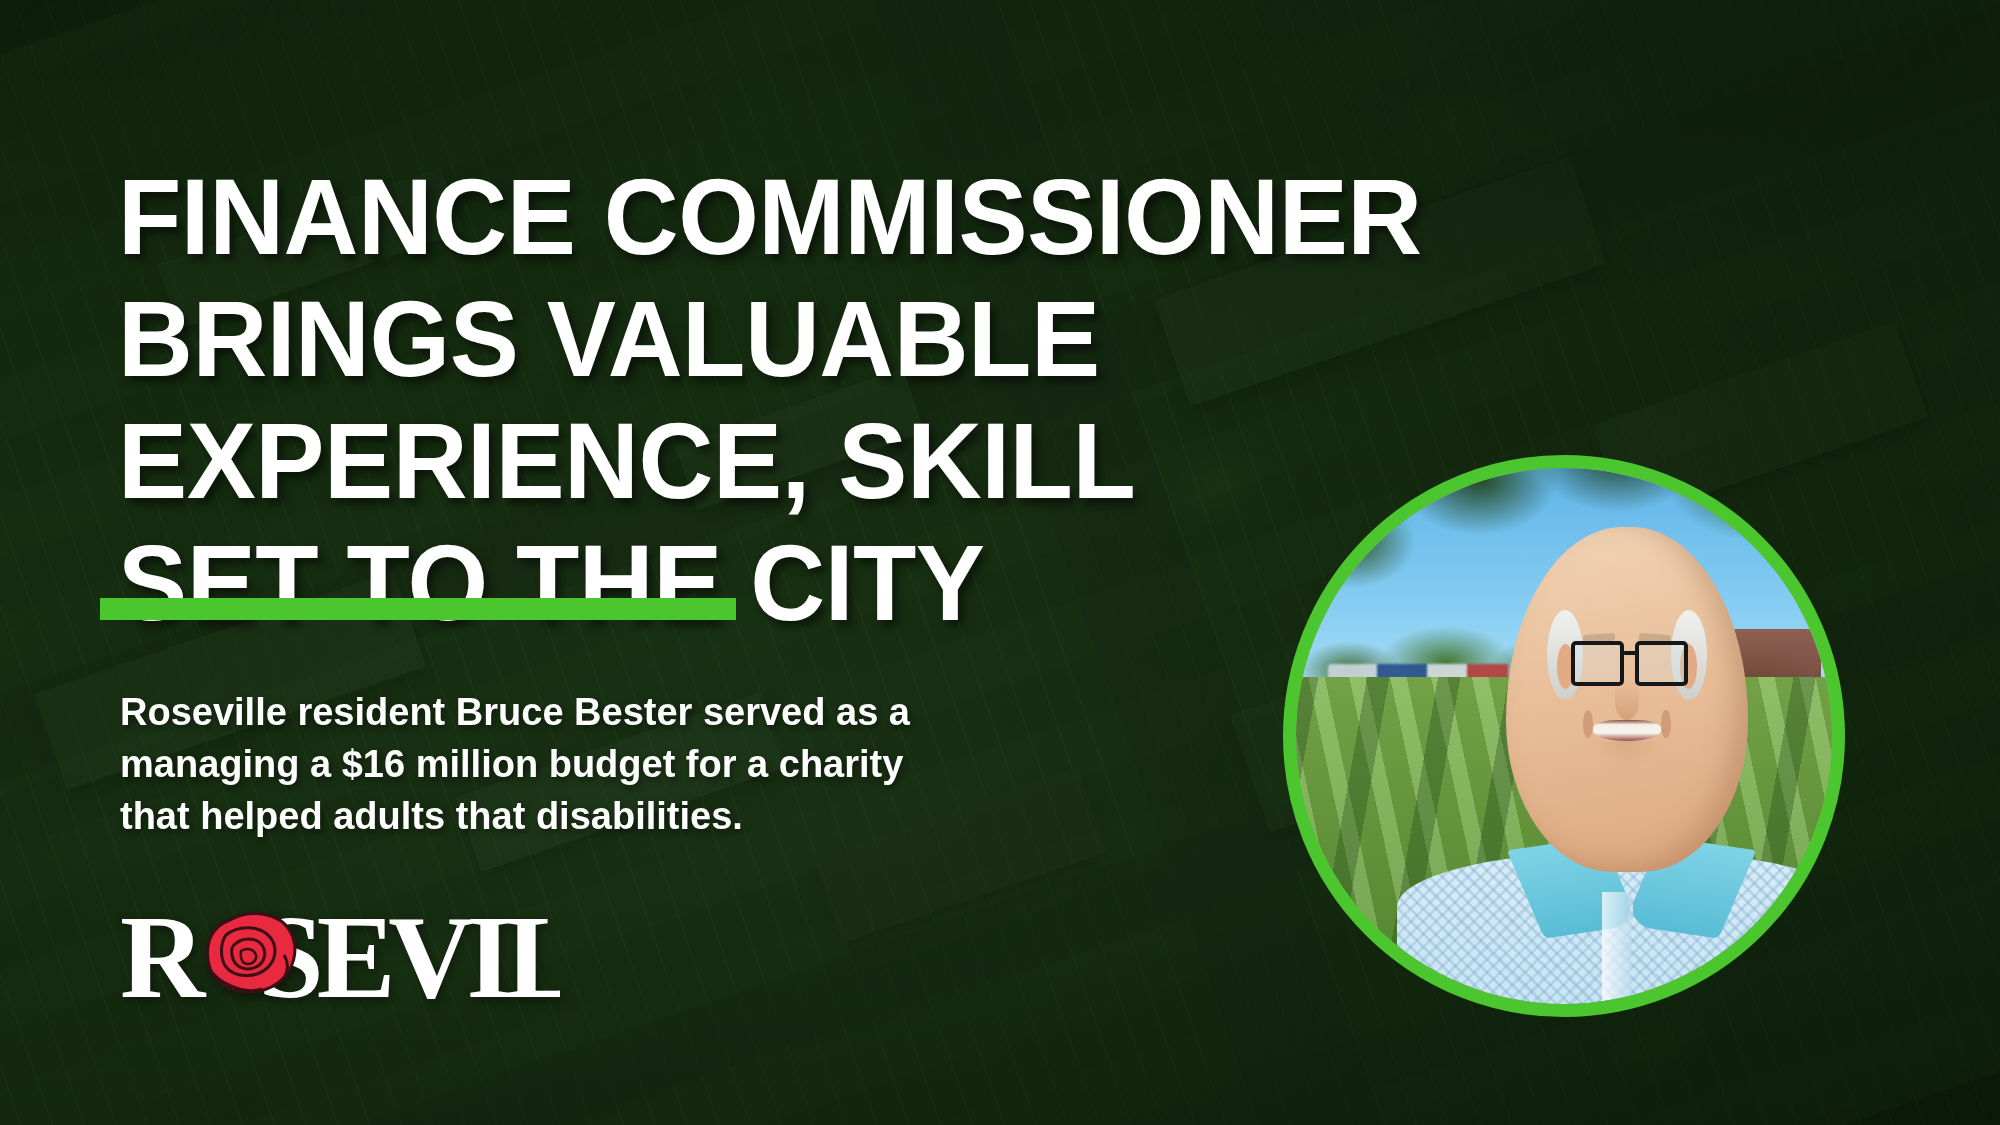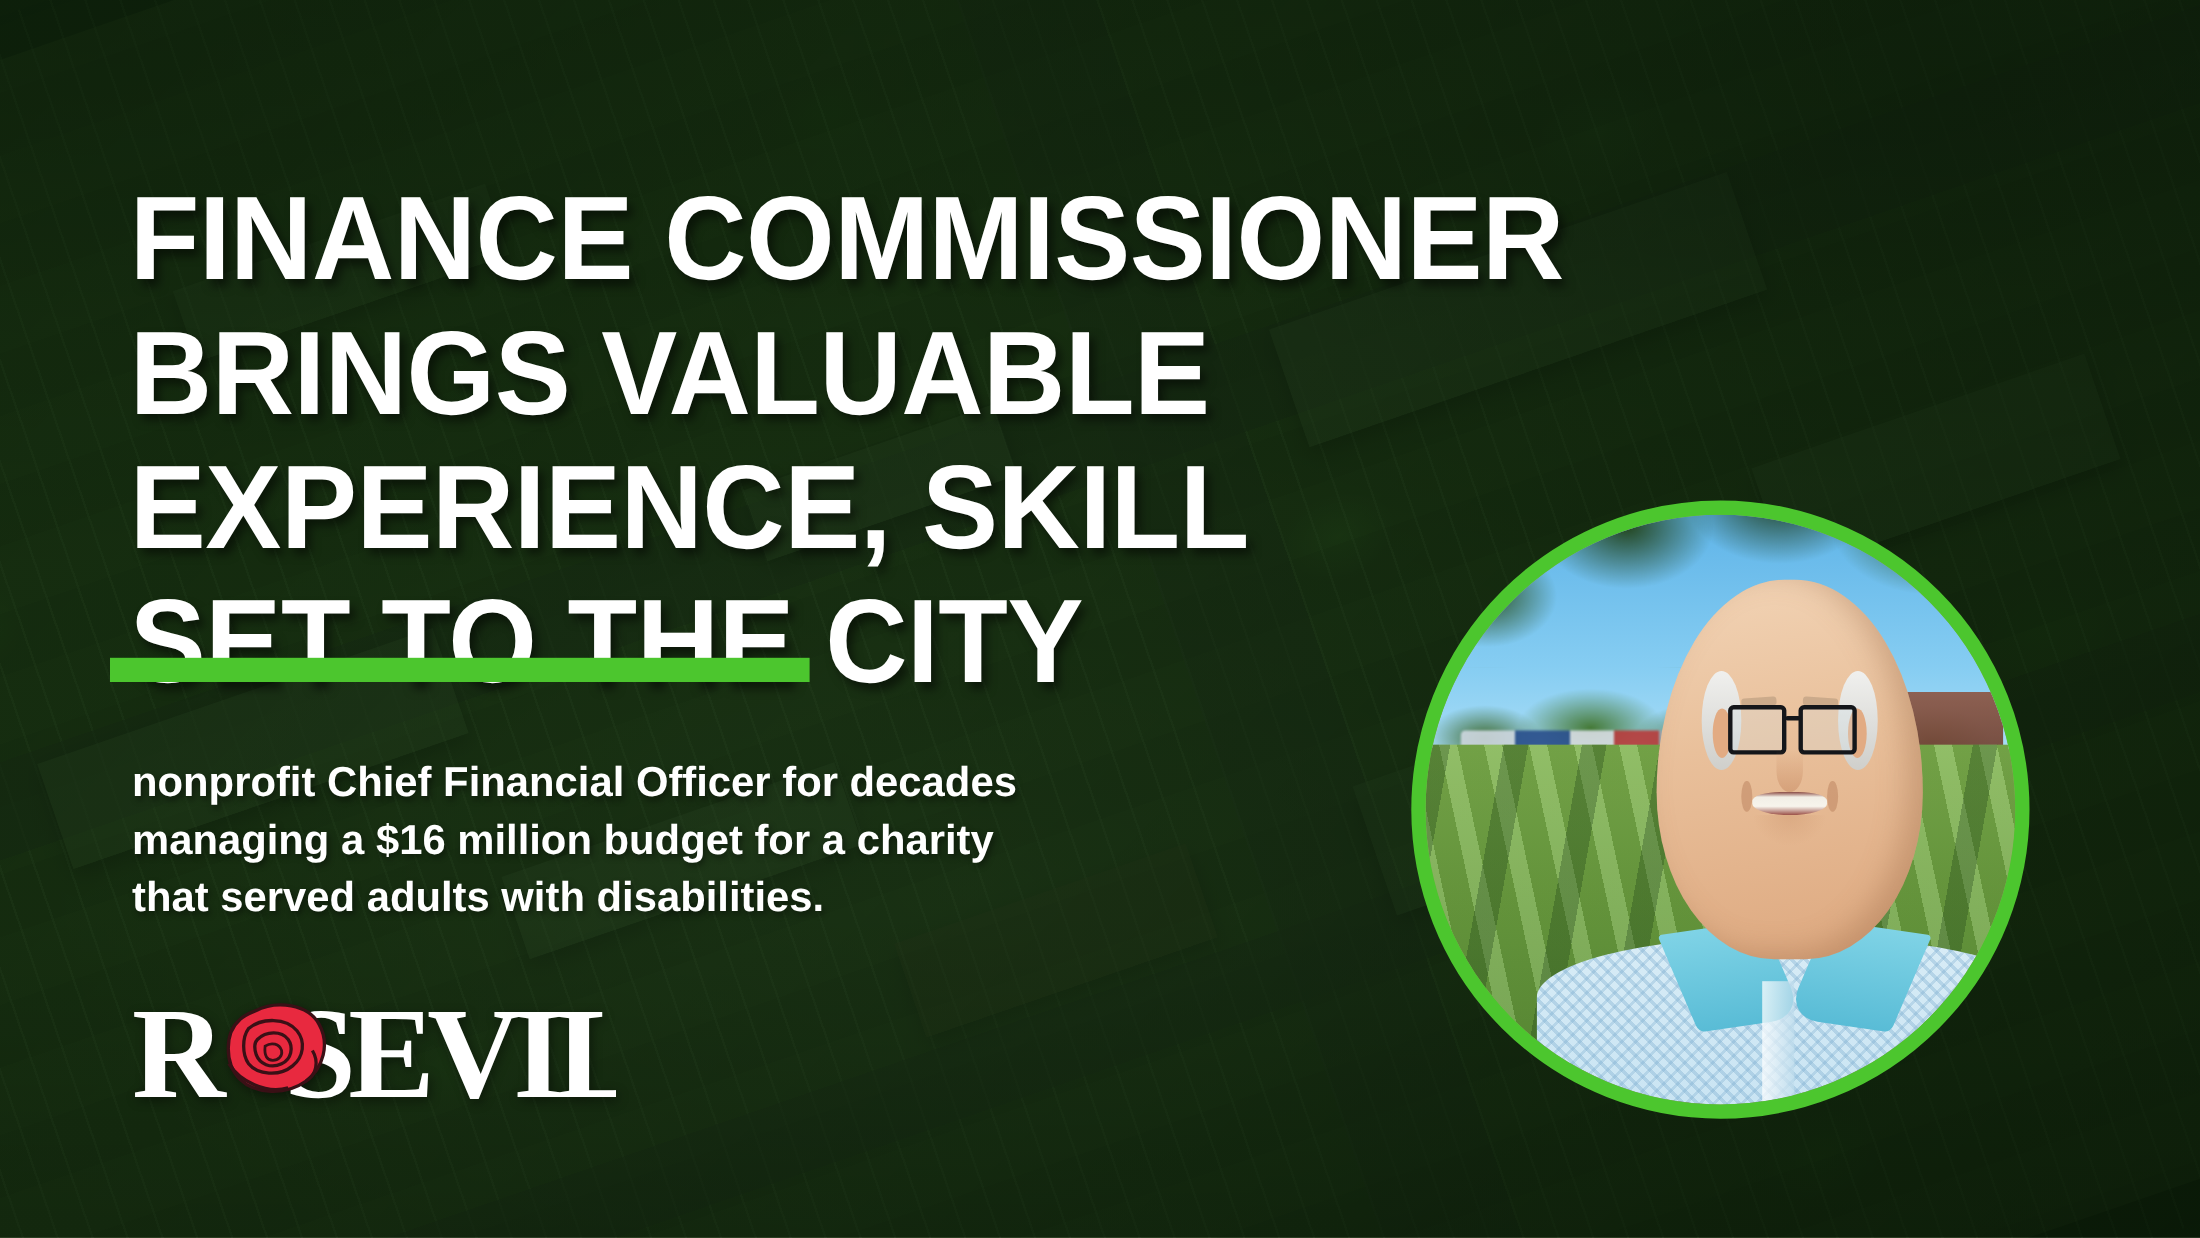--- a/index.html
+++ b/index.html
@@ -301,23 +301,23 @@
     <h1 class="headline">
       <span class="hl-line">FINANCE COMMISSIONER</span>
       <span class="hl-line">BRINGS VALUABLE</span>
       <span class="hl-line">EXPERIENCE, SKILL</span>
       <span class="hl-line">SET TO THE CITY</span>
     </h1>
 
     <div class="accent-bar"></div>
 
     <p class="body-copy">
-      <span class="bc-line">nonprofit Chief Financial Officer for decades</span>
+      <span class="bc-line">Roseville resident Bruce Bester served as a</span>
       <span class="bc-line">managing a $16 million budget for a charity</span>
-      <span class="bc-line">that served adults with disabilities.</span>
+      <span class="bc-line">that helped adults that disabilities.</span>
     </p>
 
     <div class="logo">
       <svg viewBox="0 0 440 128" xmlns="http://www.w3.org/2000/svg" role="img">
 
         <text class="logo-text" x="0" y="104" font-size="118">R</text>
 
         <text class="logo-text" x="138" y="104" font-size="118" letter-spacing="-7">SEVILLE</text>
 
         <g transform="translate(78,18)">

